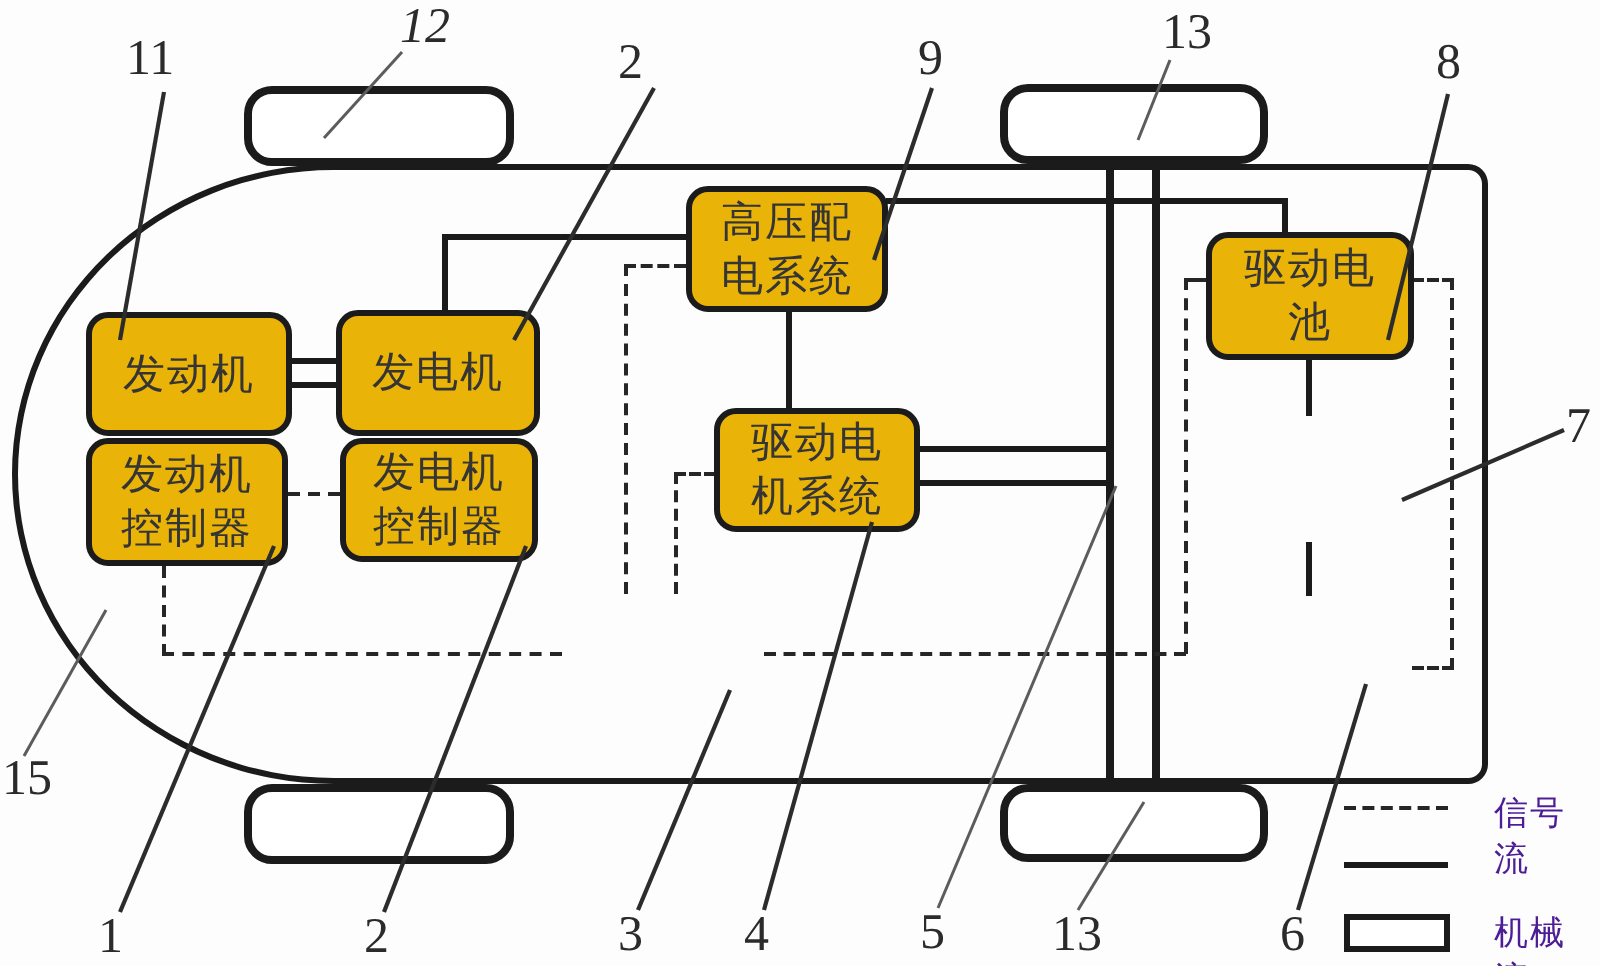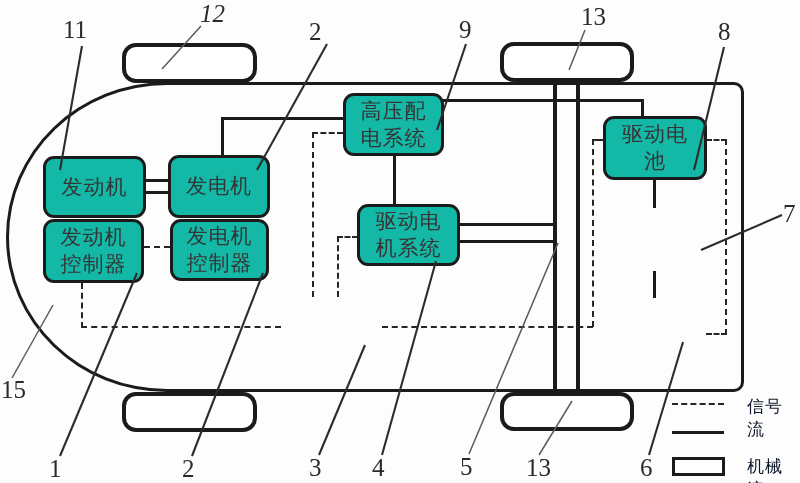--- a/index.html
+++ b/index.html
@@ -1,32 +1,32 @@
 <!DOCTYPE html>
 <html><head>
 <meta charset="utf-8">
 <style>
   html,body{margin:0;padding:0;background:#ffffff;}
   #fig{position:relative;width:800px;height:483px;background:#fdfdfd;overflow:hidden;
        font-family:"Liberation Serif","DejaVu Serif",serif;}
   
   .box{position:absolute;box-sizing:border-box;border:3px solid #1b1b1b;border-radius:11px;
-       background:#14b8a6;color:#353535;display:flex;align-items:center;justify-content:center;
+       background:#eab308;color:#353535;display:flex;align-items:center;justify-content:center;
        text-align:center;font-size:21px;line-height:27px;letter-spacing:1px;white-space:pre-line;
        z-index:6;}
   .wheel{position:absolute;box-sizing:border-box;border:4px solid #1b1b1b;border-radius:14px;
        background:#ffffff;z-index:1;}
   .body-outline{position:absolute;box-sizing:border-box;border:3px solid #1b1b1b;
        border-radius:162px 10px 10px 162px / 156px 10px 10px 156px;background:transparent;z-index:2;}
   .sline{position:absolute;background:#1b1b1b;z-index:3;}
   .dline-h{position:absolute;border-top:2.5px dashed #262626;z-index:4;}
   .dline-v{position:absolute;border-left:2.5px dashed #262626;z-index:4;}
   .num{position:absolute;font-size:25px;color:#2b2b2b;z-index:8;}
   .leader{position:absolute;left:0;top:0;z-index:7;pointer-events:none;}
-  .legend-label{position:absolute;font-size:17px;color:#0f172a;letter-spacing:1px;z-index:8;}
+  .legend-label{position:absolute;font-size:17px;color:#4c1d95;letter-spacing:1px;z-index:8;}
   .legend-solid{position:absolute;background:#1b1b1b;z-index:8;}
   .legend-rect{position:absolute;box-sizing:border-box;border:3.5px solid #1b1b1b;background:#fff;z-index:8;}
   
   #b-engine{left:43px;top:156px;width:103px;height:62px;}
   #b-generator{left:168px;top:155px;width:102px;height:63px;}
   #b-engine-ctrl{left:43px;top:219px;width:101px;height:64px;}
   #b-gen-ctrl{left:170px;top:219px;width:99px;height:62px;}
   #b-hv-dist{left:343px;top:93px;width:101px;height:63px;}
   #b-drive-motor{left:357px;top:204px;width:103px;height:62px;}
   #b-vcu{left:280px;top:297px;width:103px;height:63px;}

